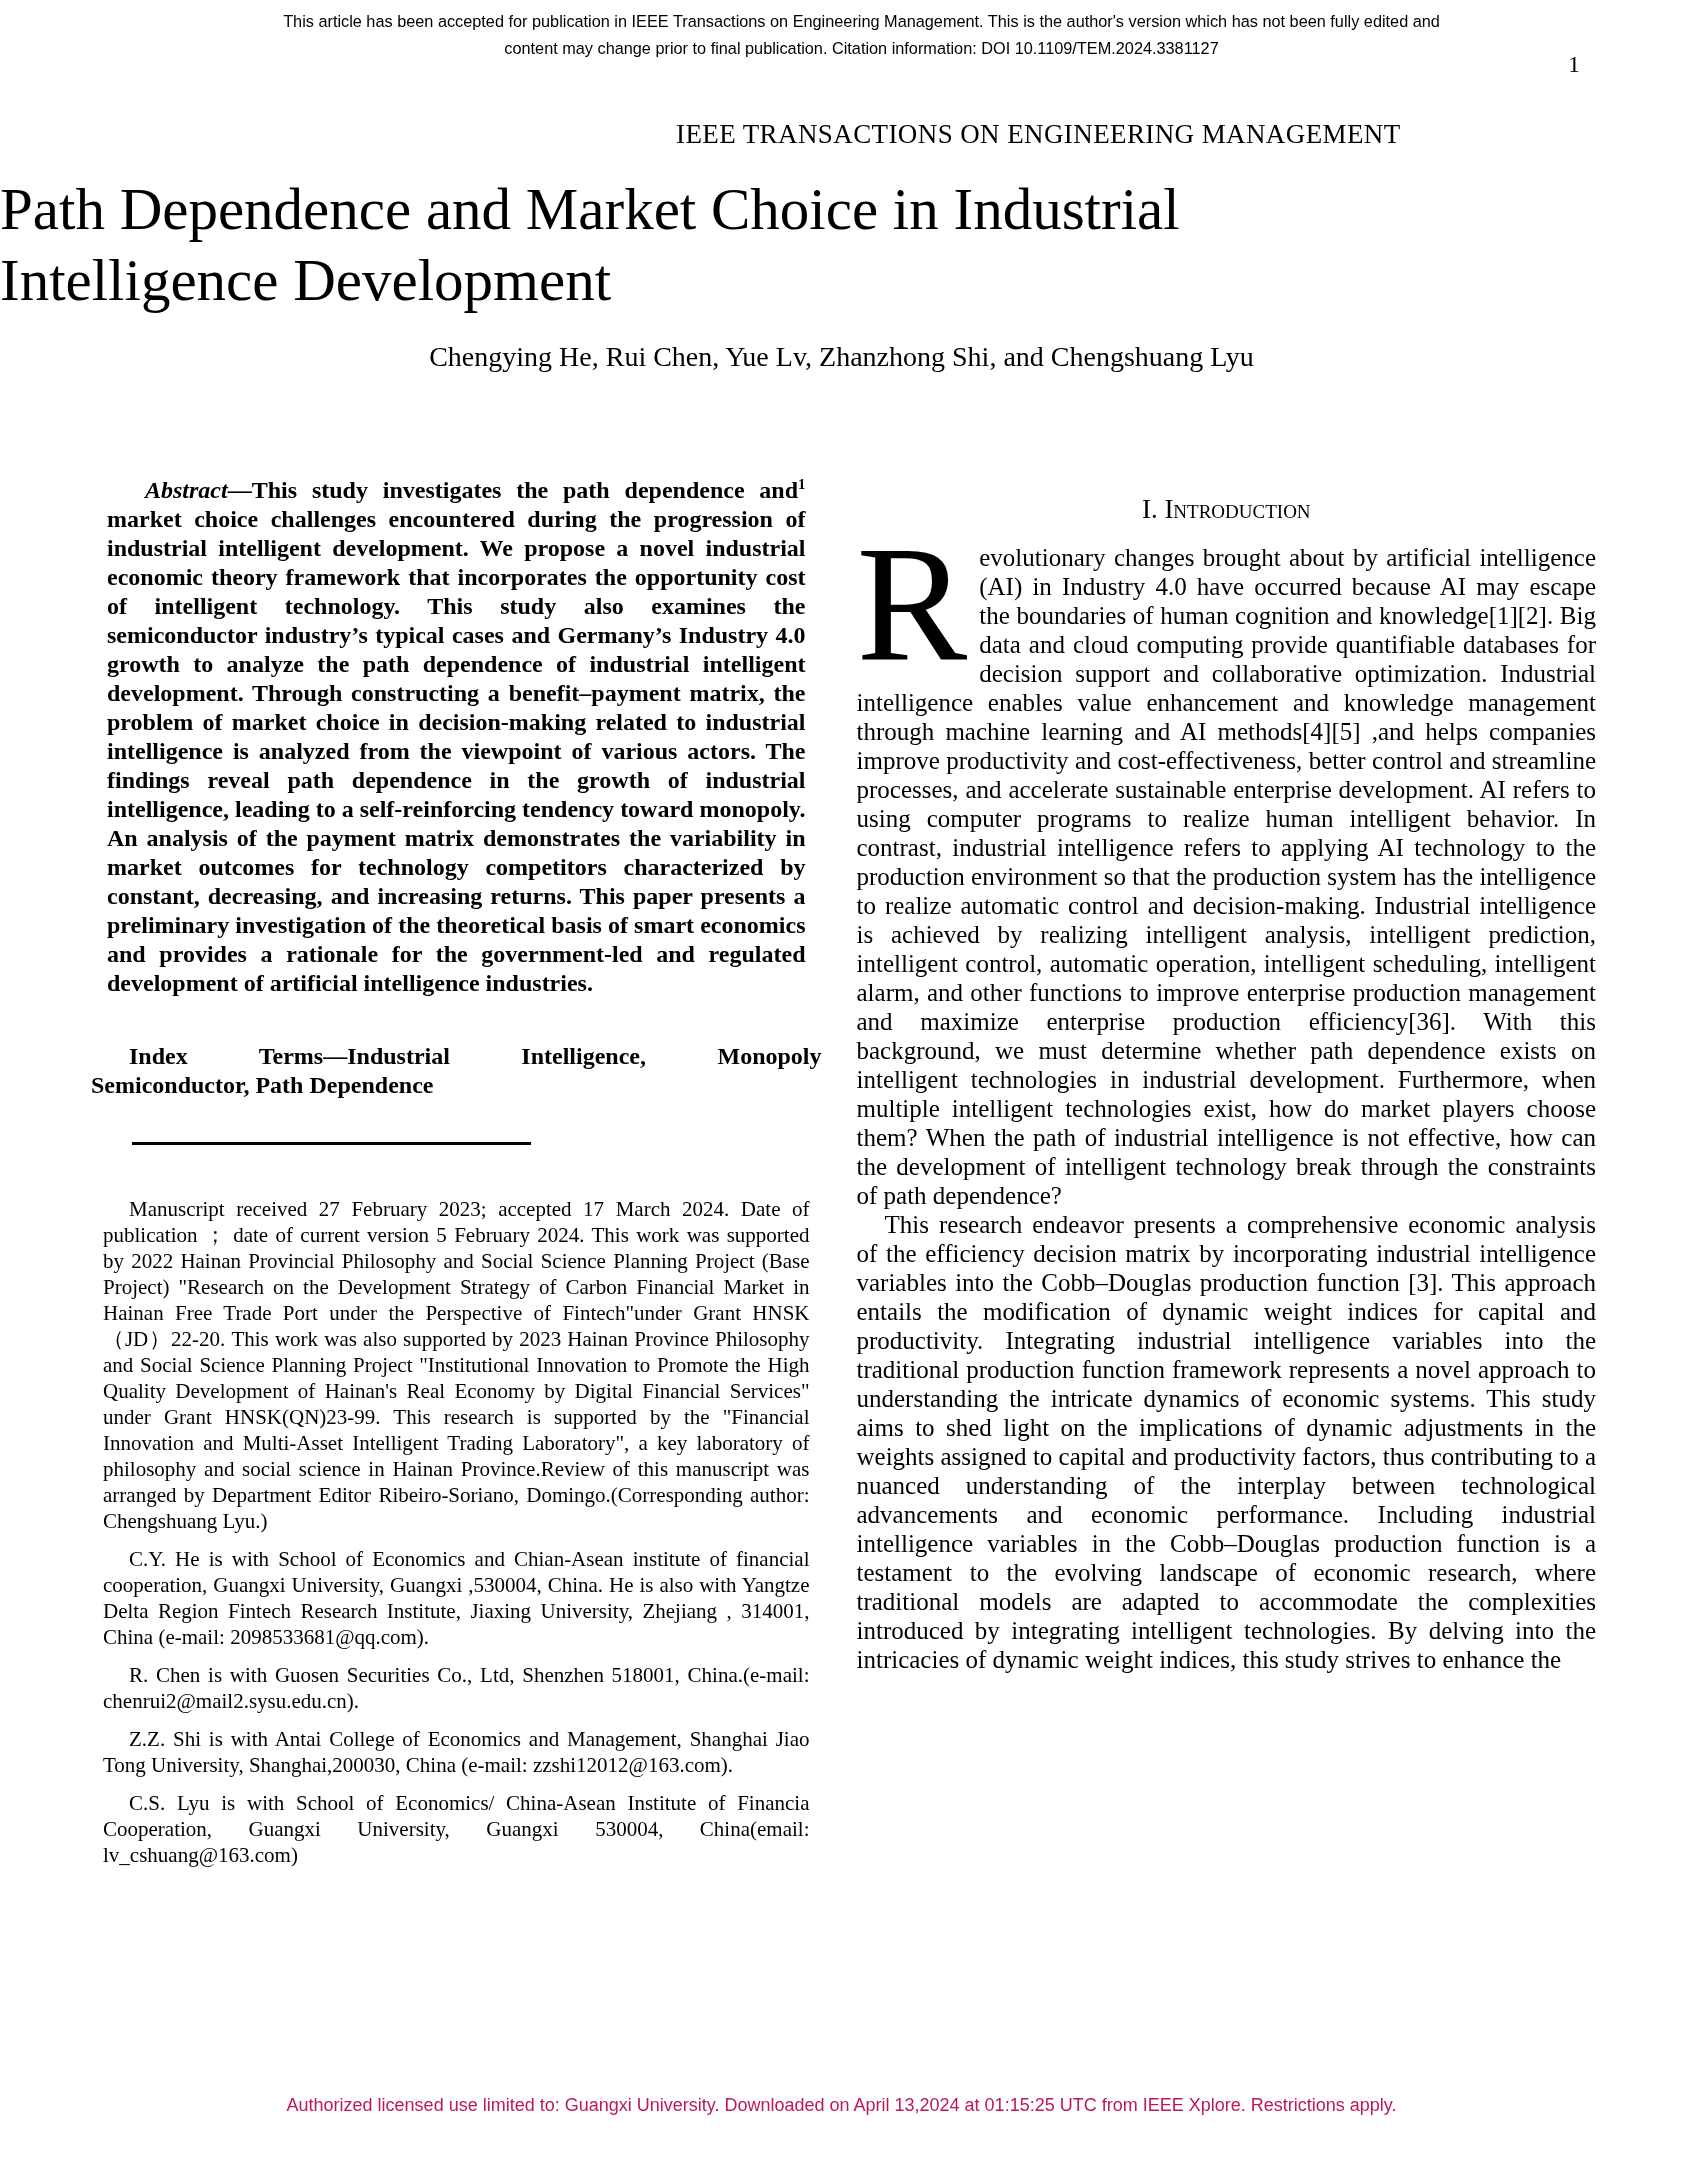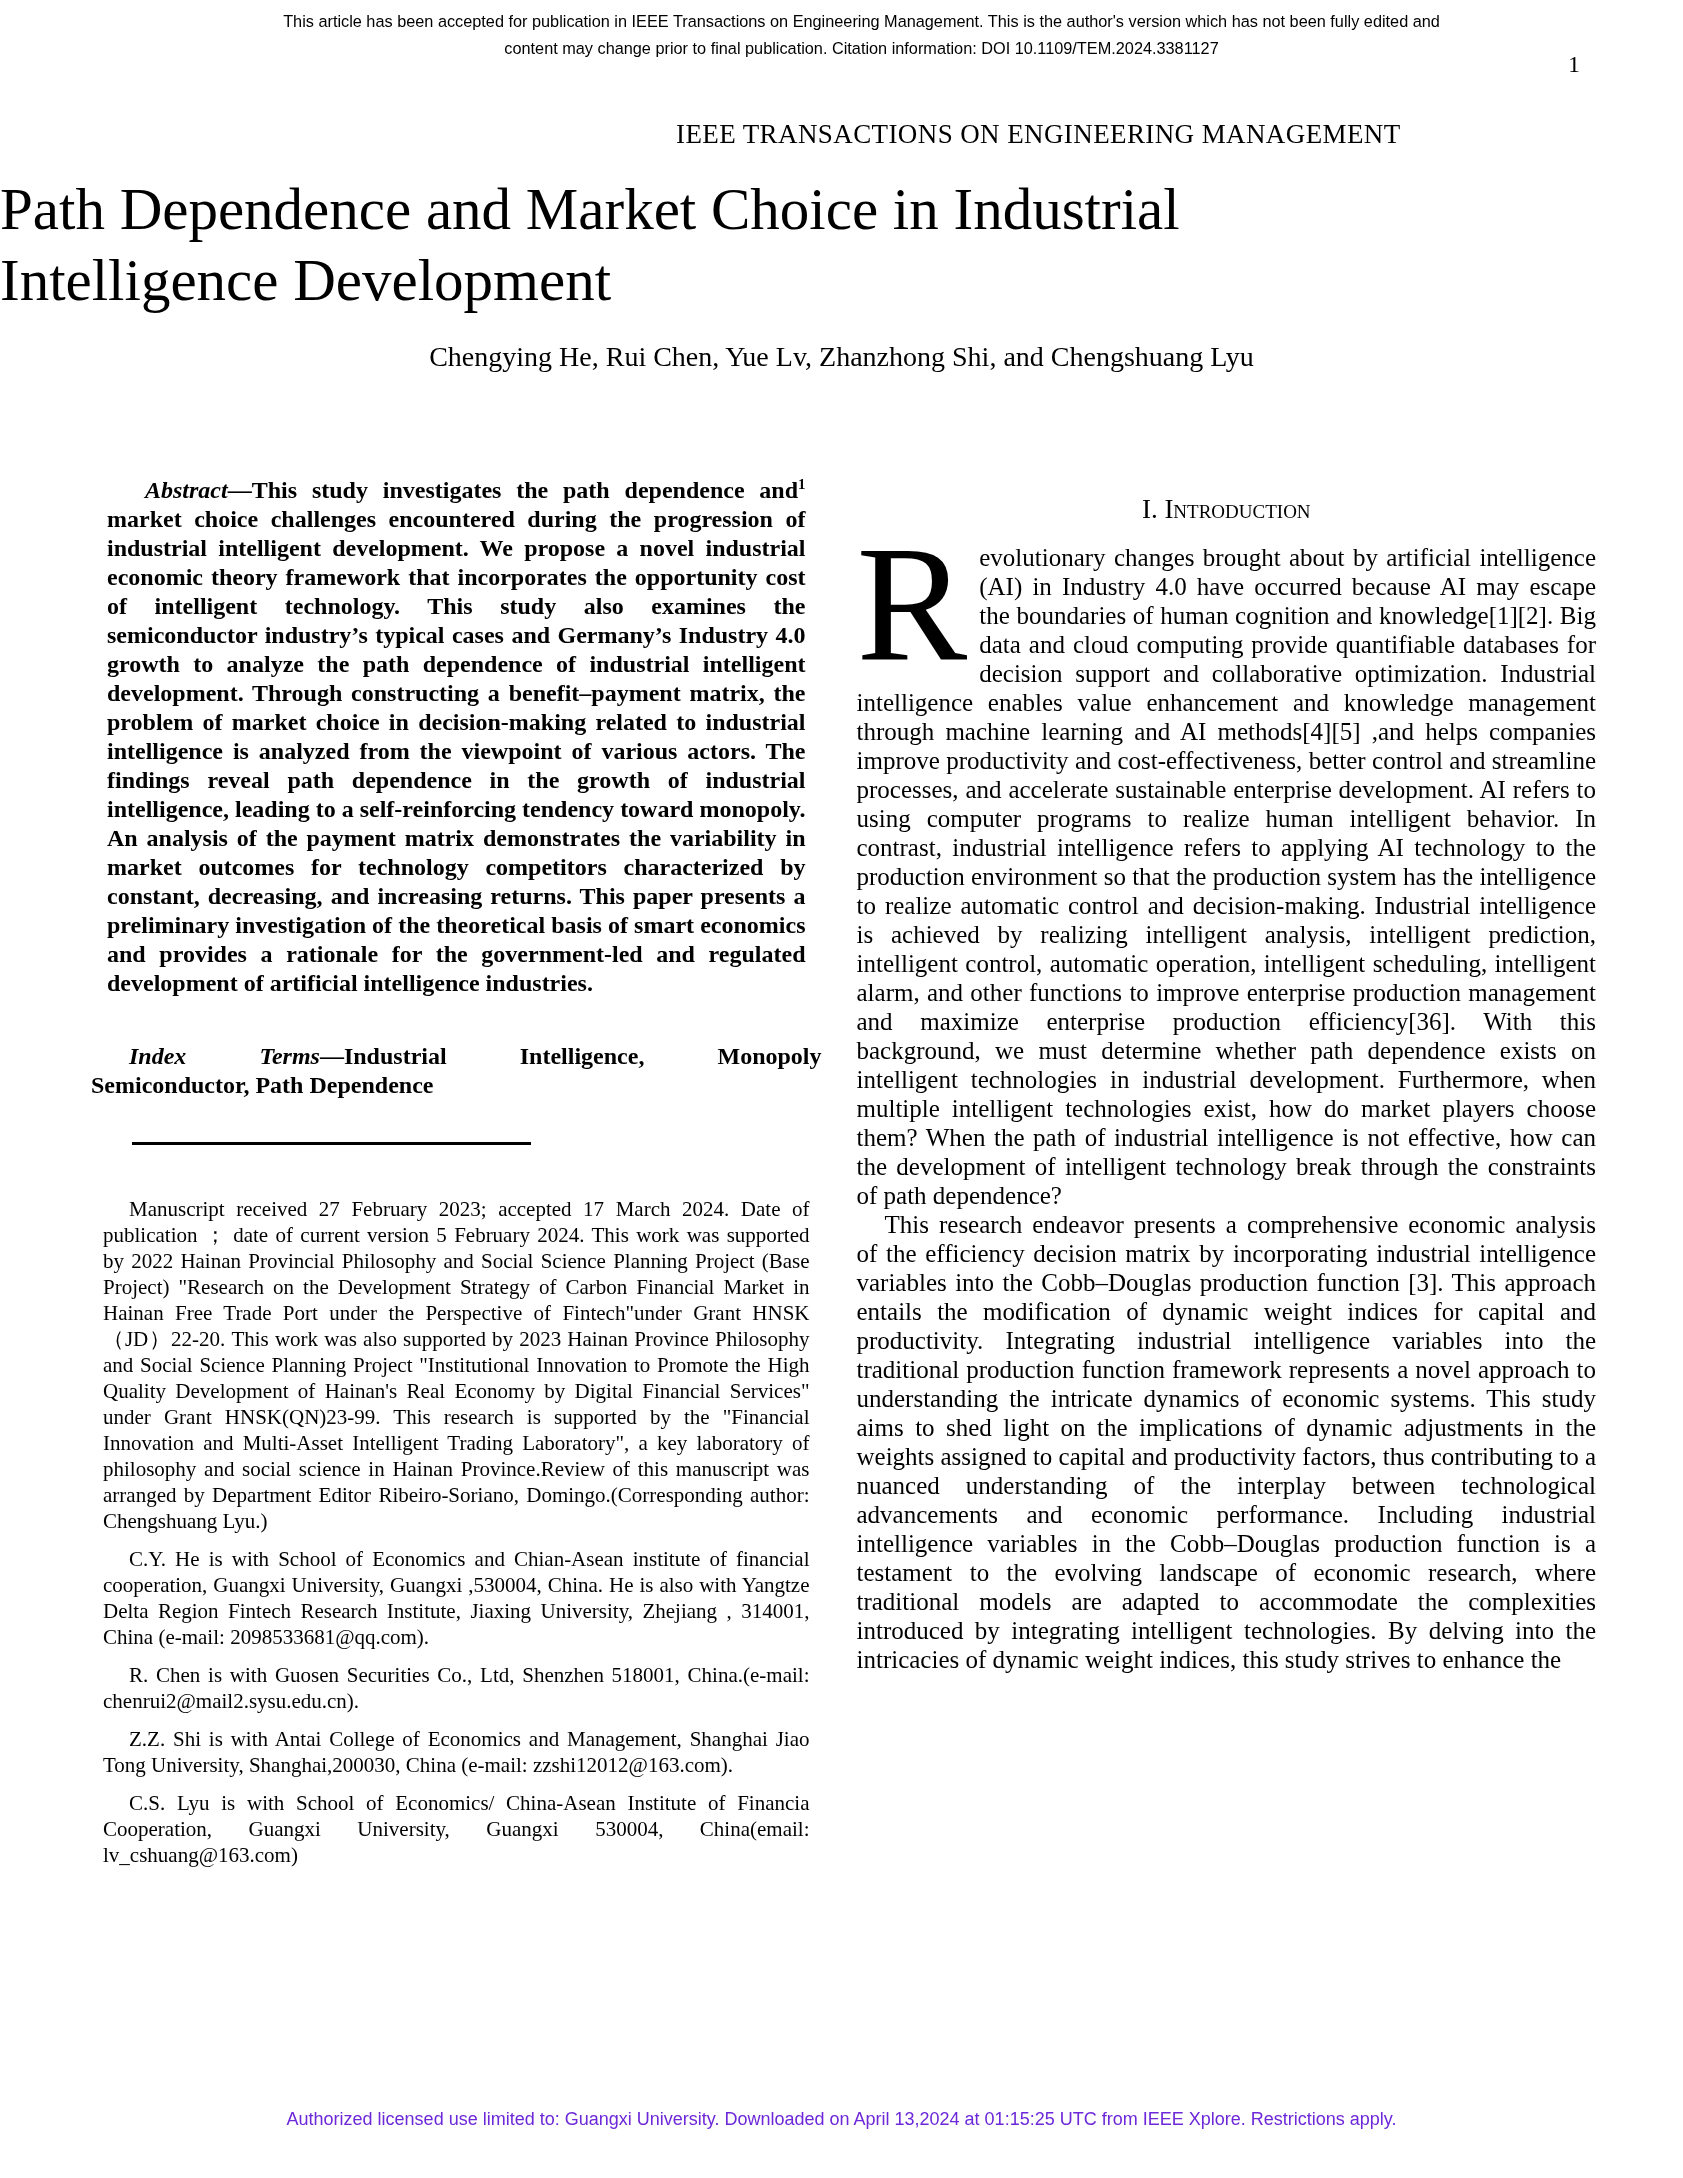--- a/index.html
+++ b/index.html
@@ -65,21 +65,21 @@
     margin:44px 0 0 0;
     font-weight:bold;
     font-size:24px; line-height:29px;
   }
   .index-terms .line1 {
     display:block;
     text-align:justify; text-align-last:justify;
     text-indent:38px;
   }
   .index-terms .line2 { display:block; }
-  .index-terms .it { font-style:italic; }
+  .index-terms .it { }
 
   .footnote-rule {
     margin:42px 0 0 41px;
     width:399px;
     border:none; border-top:3px solid #000;
   }
   .footnotes {
     margin-top:51px;
     font-size:21px; line-height:26px;
   }
@@ -102,22 +102,21 @@
     float:left;
     font-size:166px; line-height:111px;
     margin:6px 12px 0 0;
   }
 
   
   .bottom-notice {
     position:absolute; top:2091px; left:0; width:100%;
     text-align:center;
     font-family:"Liberation Sans", sans-serif;
-    color:#6d28d9;
-    margin-top:14px;
+    color:#be185d;
   }
   .bottom-notice .f1 { display:block; font-size:18px; line-height:28px; }
   .bottom-notice .f2 { display:block; font-size:16px; line-height:24px; }
 </style>
 </head>
 <body>
 
 <div class="page">
 
   <div class="top-notice">

